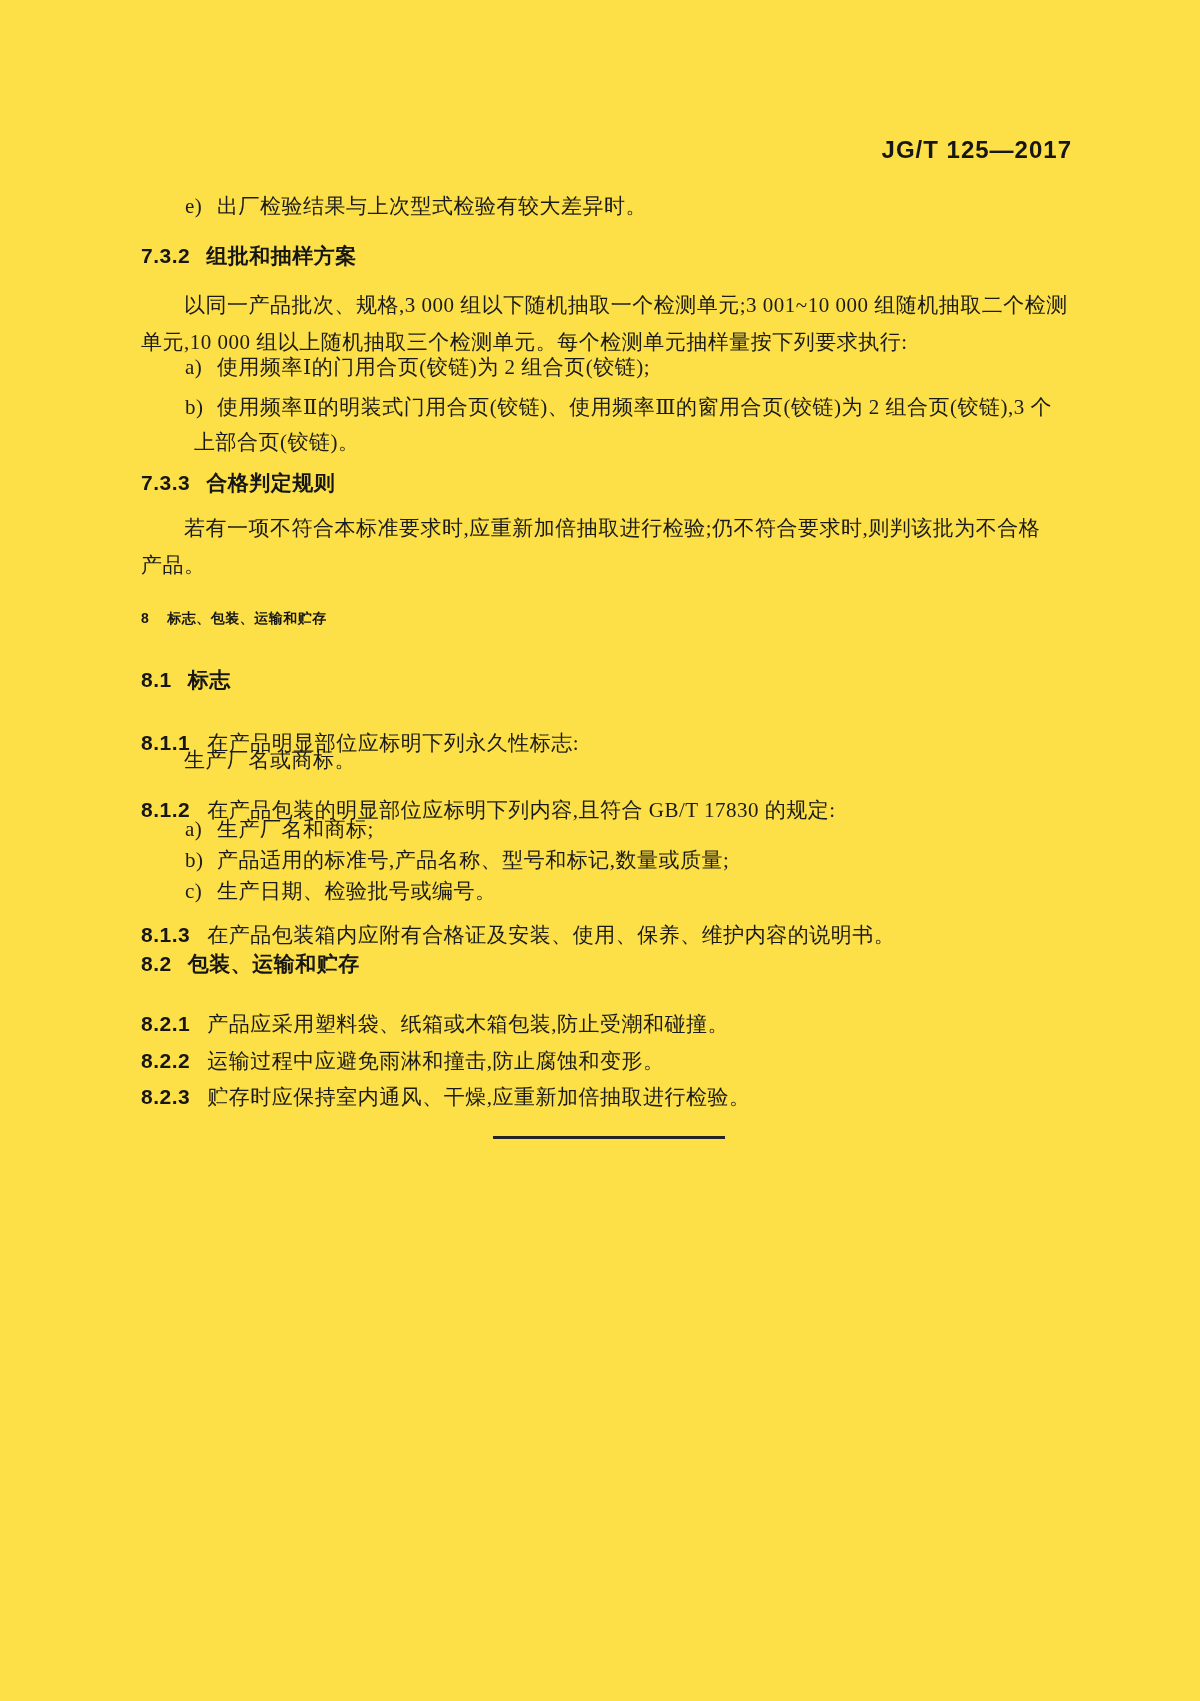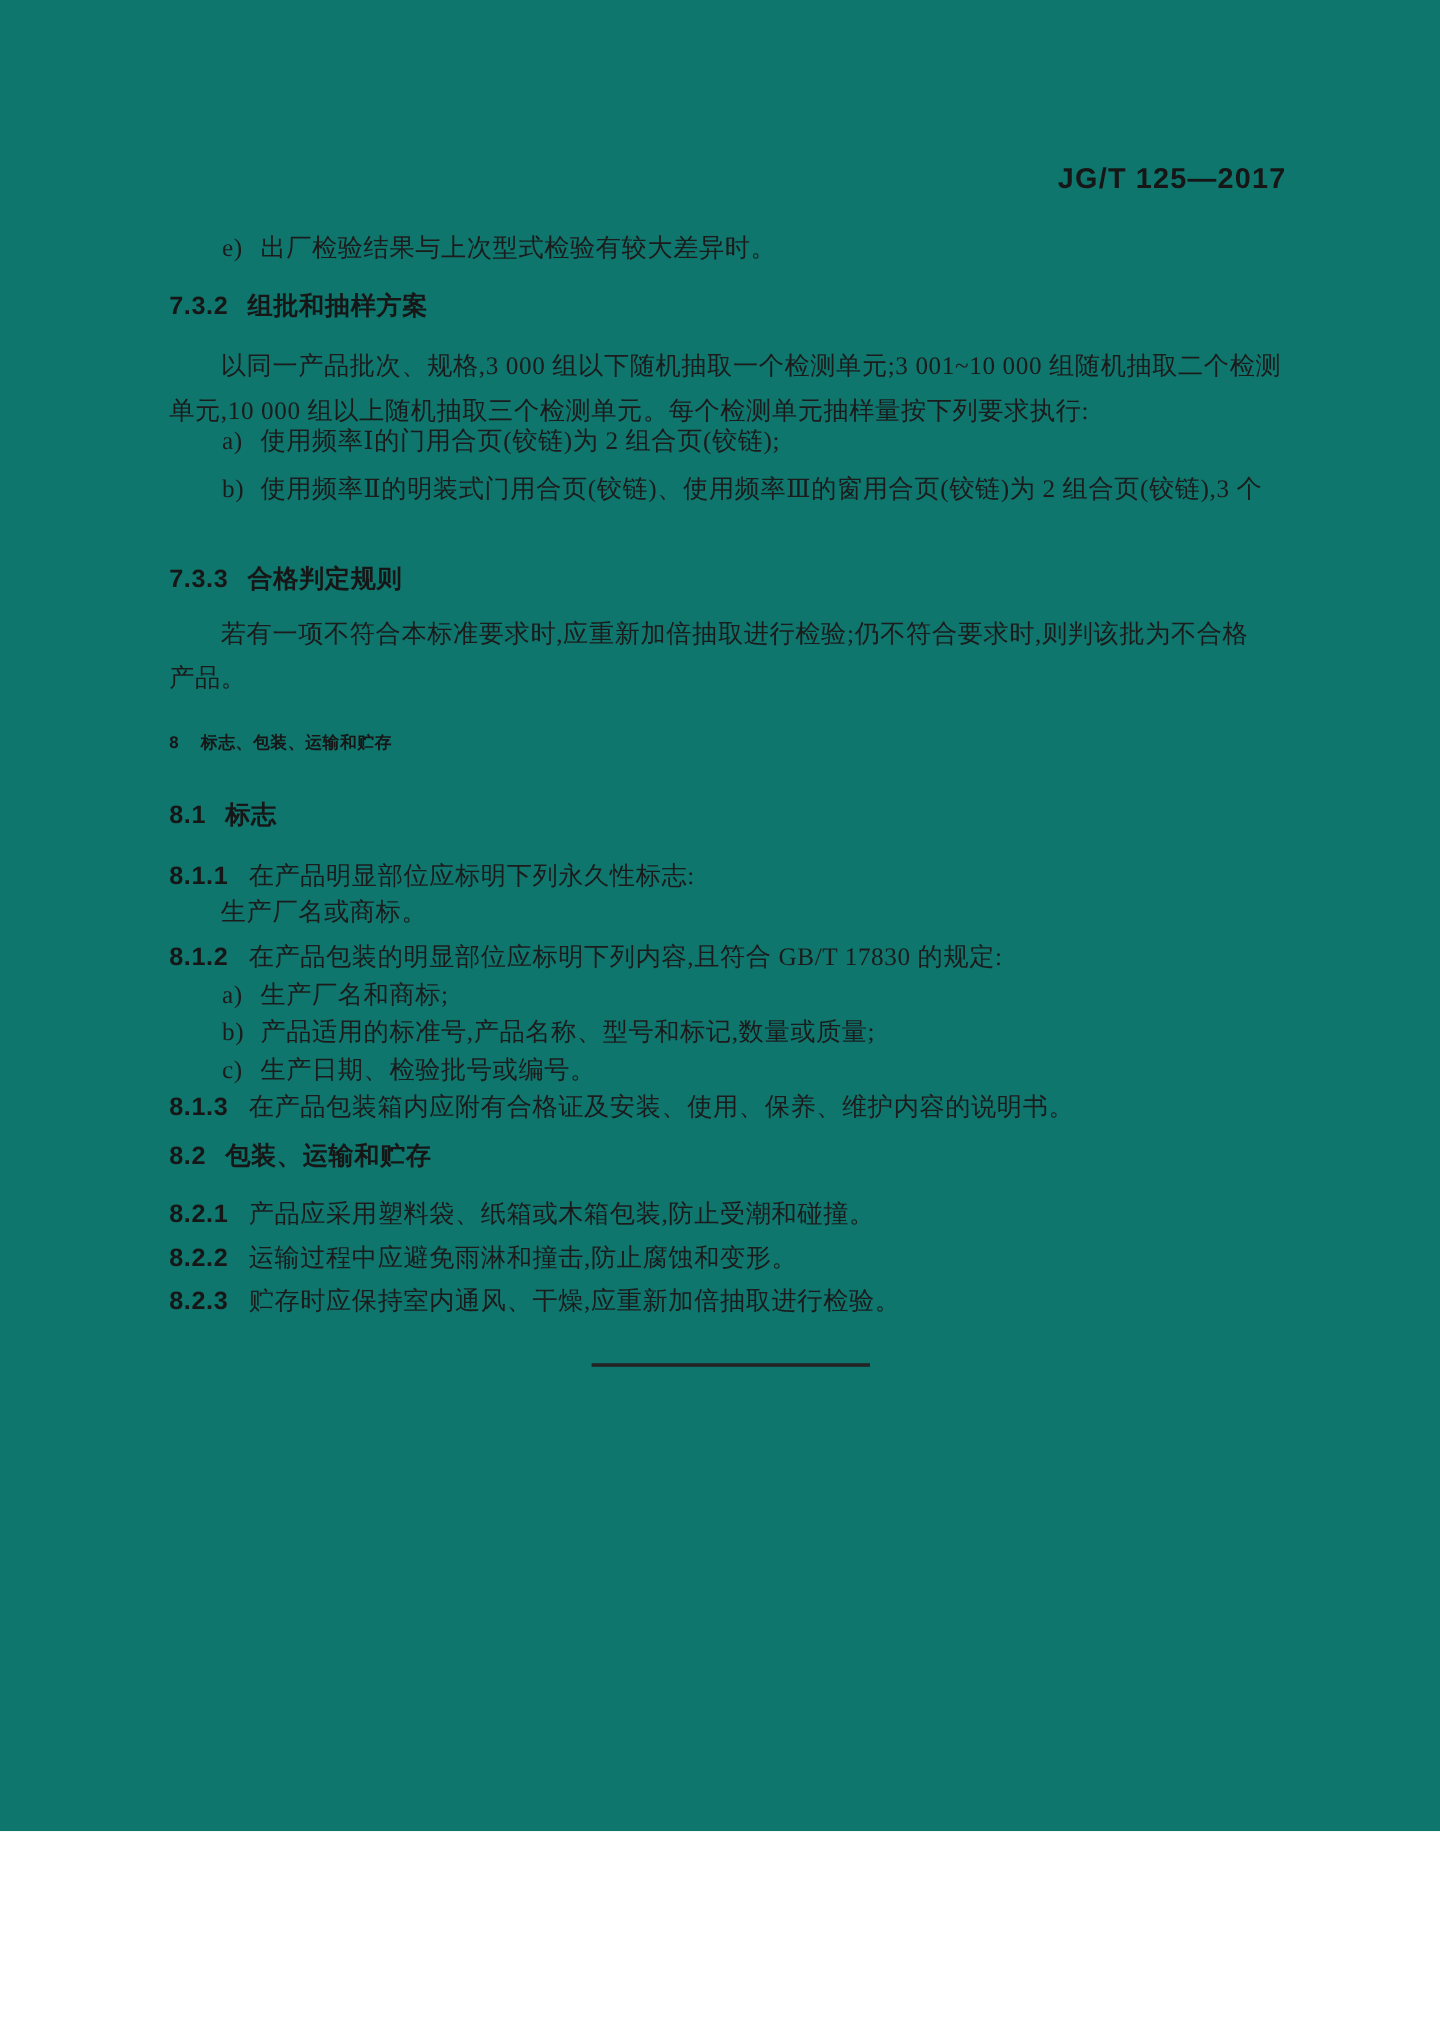--- a/index.html
+++ b/index.html
@@ -3,22 +3,22 @@
 <meta charset="utf-8">
 <style>
   html, body {
     margin: 0;
     padding: 0;
     background: #ffffff;
   }
   .page {
     position: relative;
     width: 1200px;
-    height: 1526px;
-    background: #0f766e;
+    height: 1701px;
+    background: #fde047;
     overflow: hidden;
     color: #1b1b1b;
     font-family: "Liberation Serif", "DejaVu Serif", serif;
   }
   .line {
     position: absolute;
     left: 141px;
     width: 946px;
     font-size: 21px;
     line-height: 37px;
@@ -67,20 +67,21 @@
     padding-left: 53px;
   }
   .clause-num {
     font-family: "Liberation Sans", "DejaVu Sans", sans-serif;
     font-weight: bold;
     color: #161616;
     display: inline-block;
     min-width: 48px;
     margin-right: 17px;
     letter-spacing: 0.5px;
+    margin-top: 12px;
   }
   .end-rule {
     position: absolute;
     top: 1136px;
     left: 493px;
     width: 232px;
     height: 3px;
     background: #242424;
   }
 </style>
@@ -102,20 +103,21 @@
   <div class="line indent" style="top:287px">以同一产品批次、规格,3 000 组以下随机抽取一个检测单元;3 001~10 000 组随机抽取二个检测</div>
   <div class="line" style="top:324px">单元,10 000 组以上随机抽取三个检测单元。每个检测单元抽样量按下列要求执行:</div>
 
   <div class="line list-item" style="top:349px">
     <span class="list-marker">a)</span><span>使用频率Ⅰ的门用合页(铰链)为 2 组合页(铰链);</span>
   </div>
 
   <div class="line list-item" style="top:389px">
     <span class="list-marker">b)</span><span>使用频率Ⅱ的明装式门用合页(铰链)、使用频率Ⅲ的窗用合页(铰链)为 2 组合页(铰链),3 个</span>
   </div>
+  <div class="line cont-line" style="top:424px">上部合页(铰链)。</div>
 
   <div class="heading" style="top:469px">
     <span class="h-num">7.3.3</span><span>合格判定规则</span>
   </div>
 
   <div class="line indent" style="top:510px">若有一项不符合本标准要求时,应重新加倍抽取进行检验;仍不符合要求时,则判该批为不合格</div>
   <div class="line" style="top:547px">产品。</div>
 
   <div class="heading chapter" style="top:604px">
     <span class="h-num">8</span><span>标志、包装、运输和贮存</span>

